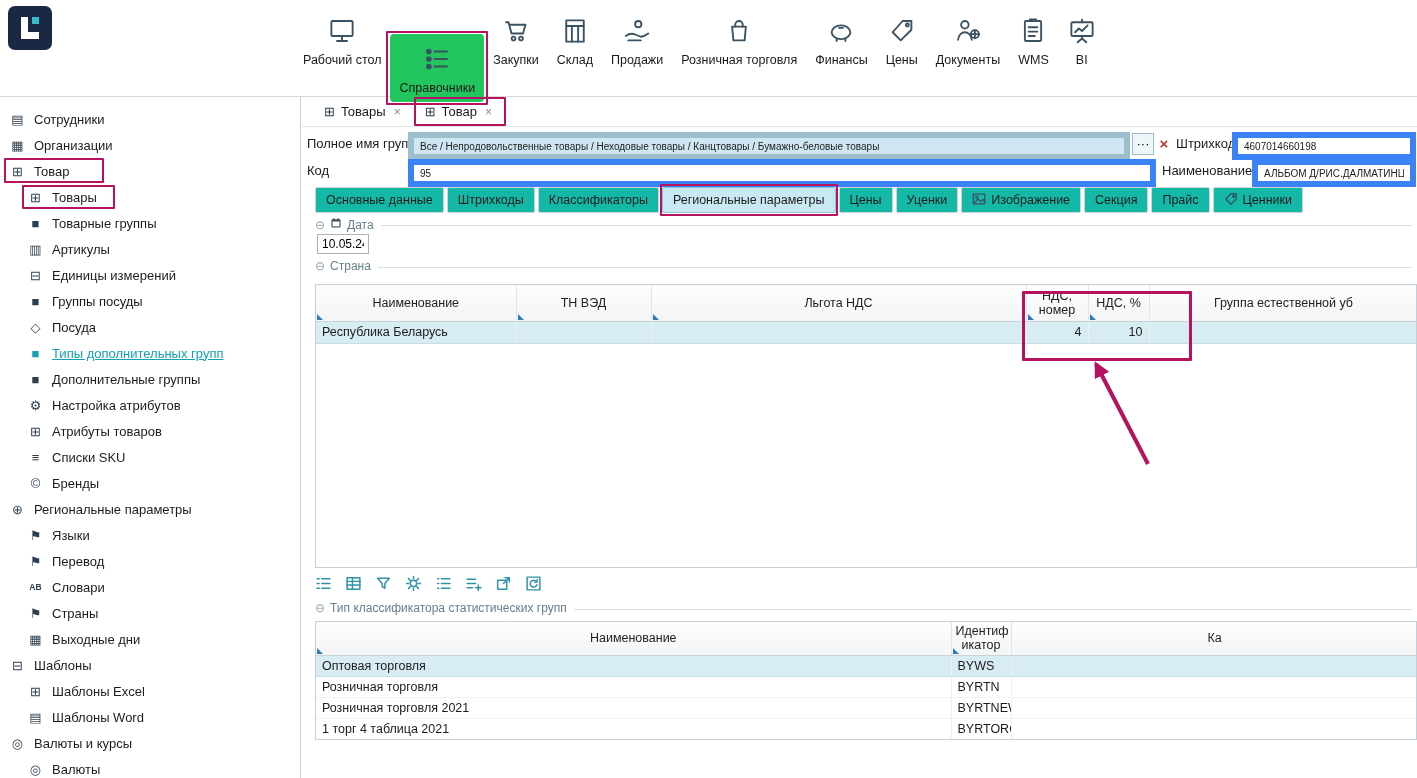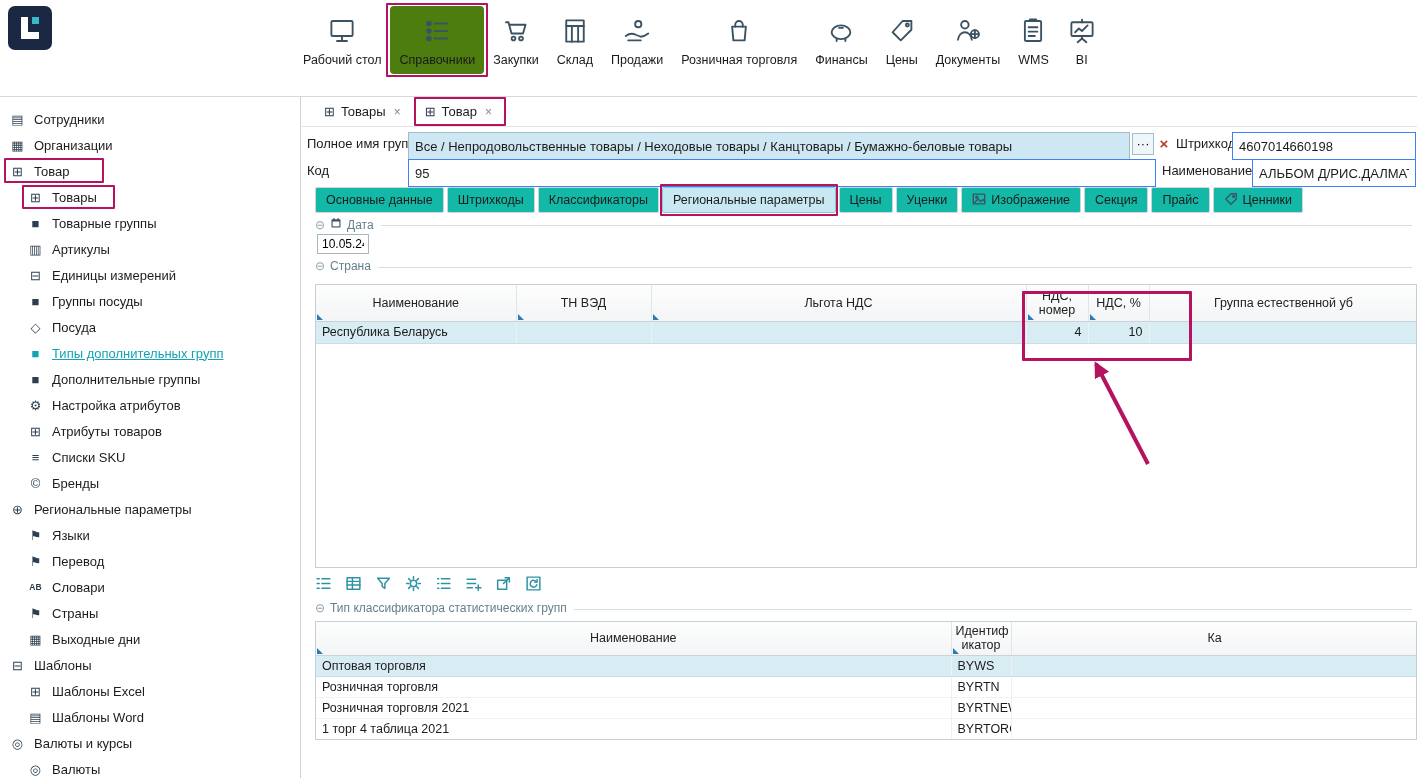--- a/index.html
+++ b/index.html
@@ -5,21 +5,21 @@
   * { box-sizing: border-box; margin: 0; padding: 0; }
   html,body { background:#e8e8e8; }
   body { font-family:"Liberation Sans", sans-serif; }
   .screen { position:relative; width:1417px; height:778px; background:#fff; overflow:hidden; color:#1c1c1c; font-size:13px; }
 
   
   .topbar { position:absolute; left:0; top:0; right:0; height:97px; background:#fff; border-bottom:1px solid #d8d8d8; z-index:5; }
   .logo { position:absolute; left:8px; top:6px; width:44px; height:44px; }
   .toolbar { position:absolute; left:294px; top:6px; display:flex; align-items:flex-start; }
   .tb-item { position:relative; display:flex; flex-direction:column; align-items:center; gap:5px; padding:8px 9px 7px; border-radius:4px; cursor:pointer; }
-  .tb-item.active { background:#4d7c0f; }
+  .tb-item.active { background:#22c55e;margin-top:28px; }
   .tb-icon { height:34px; display:flex; align-items:center; }
   .tb-label { font-size:12.5px; white-space:nowrap; color:#1a1a1a; }
   .lineicon { stroke:#3b5262; fill:none; stroke-width:1.5; stroke-linecap:round; stroke-linejoin:round; }
 
   
   .sidebar { position:absolute; left:0; top:97px; width:301px; bottom:0; border-right:1px solid #cfcfcf; background:#fff; overflow:hidden; padding-top:9px; }
   .side-item { position:relative; display:flex; align-items:center; height:26px; padding-left:9px; gap:8px; cursor:pointer; white-space:nowrap; }
   .side-item.lvl1 { padding-left:27px; }
   .s-icon { width:17px; flex:none; text-align:center; font-size:13px; color:#2c3e50; }
   .s-icon.two-letter { font-size:8.5px; font-weight:700; }
@@ -30,21 +30,21 @@
   
   .content { position:absolute; left:302px; top:97px; right:0; bottom:0; background:#fff; overflow:hidden; }
 
   .doc-tabs { position:absolute; left:0; top:0; right:0; height:30px; border-bottom:1px solid #e3e3e3; display:flex; align-items:center; padding-left:14px; gap:8px; }
   .doc-tab { position:relative; display:flex; align-items:center; gap:6px; padding:4px 8px; cursor:pointer; }
   .dt-icon { color:#2b3a4d; font-size:13px; }
   .dt-close { color:#888; font-size:12px; margin-left:2px; cursor:pointer; }
 
   .form-row { position:absolute; left:0; right:0; height:25px; }
   .form-row .f-label { position:absolute; top:4px; font-size:13px; }
-  .f-input { position:absolute; top:0; height:28px; border:1px solid #3b82f6; padding:2px 6px; font-size:13px; font-family:"Liberation Sans",sans-serif; color:#1c1c1c; background:#fff; overflow:hidden; white-space:nowrap; }
+  .f-input { position:absolute; top:0; height:28px; border:6px solid #3b82f6; padding:2px 6px; font-size:10px; font-family:"Liberation Sans",sans-serif; color:#1c1c1c; background:#fff; overflow:hidden; white-space:nowrap; }
   .f-input.blue { background:#cfe7f3; border-color:#9dbecd; }
   .btn-ellipsis { position:absolute; top:1px; width:22px; height:22px; border:1px solid #9dbecd; background:#eef6fa; font-size:13px; line-height:18px; text-align:center; cursor:pointer; font-family:inherit; }
   .btn-clear { position:absolute; top:1px; width:18px; height:22px; border:none; background:transparent; color:#c0392b; font-weight:bold; font-size:15px; line-height:20px; text-align:center; cursor:pointer; font-family:inherit; }
 
   .tab-strip { position:absolute; left:13px; top:90px; height:26px; display:flex; gap:3px; }
   .strip-tab { position:relative; display:flex; align-items:center; gap:5px; padding:0 10px; border:1px solid #cfd4d8; background:#14b8a6; font-size:12.5px; white-space:nowrap; cursor:pointer; border-radius:2px; }
   .strip-tab.active { background:#c9e9f2; border-color:#8fc3d6; }
 
   .group { position:absolute; left:13px; right:5px; border-top:1px solid #d7dfe3; }
   .group-label { position:absolute; top:-9px; left:0; display:flex; align-items:center; gap:5px; font-size:12px; color:#64808c; background:#fff; padding-right:7px; z-index:2; white-space:nowrap; }

